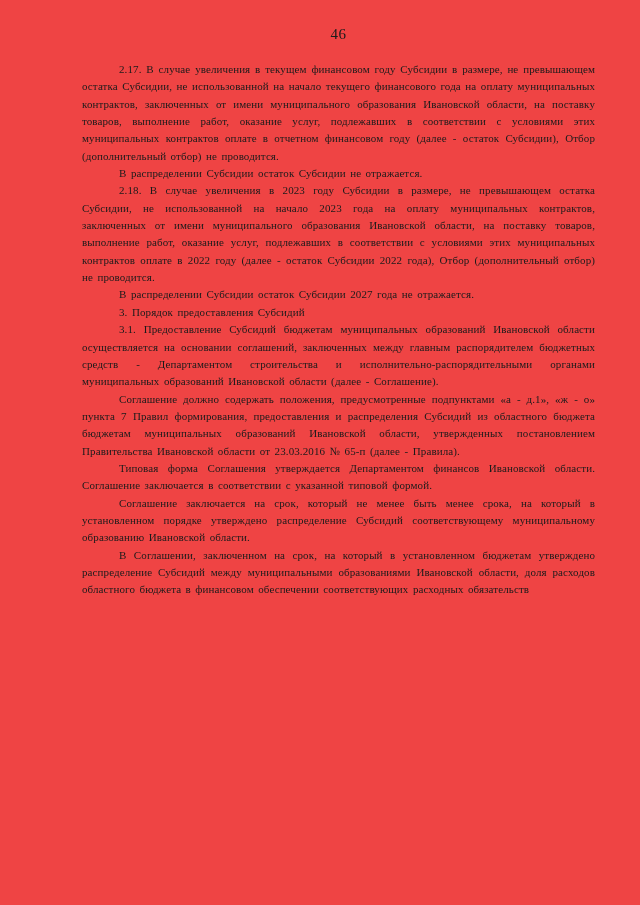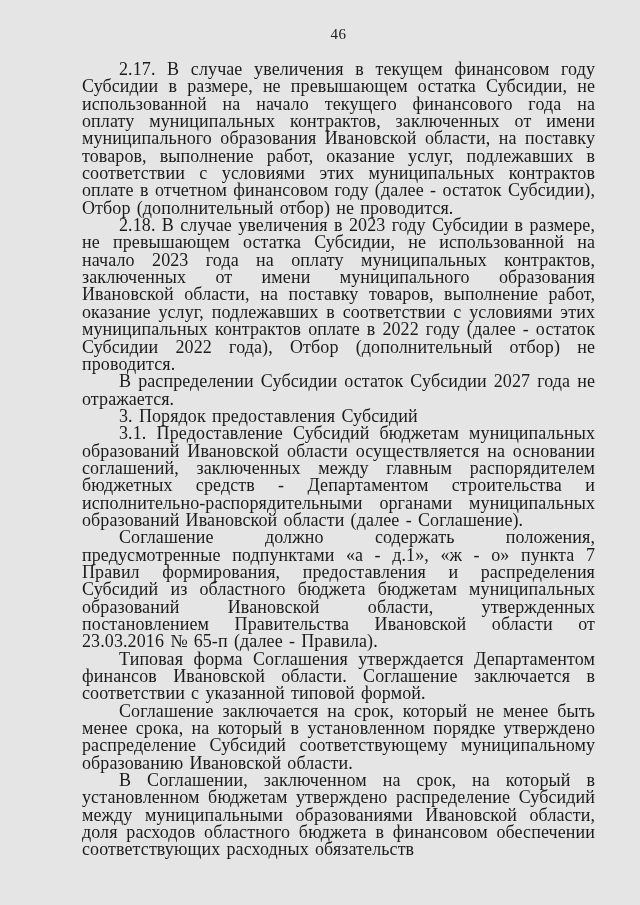--- a/index.html
+++ b/index.html
@@ -13,32 +13,32 @@
     overflow: hidden;
     font-family: "Liberation Serif", "DejaVu Serif", serif;
     color: #1b1b1b;
     position: relative;
   }
   .page {
     box-sizing: border-box;
     width: 640px;
     height: 905px;
     padding: 26px 45px 0 82px; 
-    background: #e5e5e5;
+    background: #ef4444;
   }
   .page-number {
     text-align: center;
     font-size: 15px;
     line-height: 17px;
     margin: 0 0 18px 0;
     letter-spacing: 0.5px;
   }
   .body-text p {
     margin: 0;
-    font-size: 18px;
+    font-size: 11px;
     line-height: 17.35px;
     text-align: justify;
     text-indent: 37px;
     word-spacing: 1.6px;
     letter-spacing: 0.1px;
   }
   .section-heading {
     margin: 17px 0 17px 0;
     font-size: 15.5px;
     line-height: 17.35px;
@@ -52,20 +52,21 @@
 <body>
 
 <div class="page">
 
   <div class="page-number">46</div>
 
   <div class="body-text">
 
     <p>2.17. В случае увеличения в текущем финансовом году Субсидии в размере, не превышающем остатка Субсидии, не использованной на начало текущего финансового года на оплату муниципальных контрактов, заключенных от имени муниципального образования Ивановской области, на поставку товаров, выполнение работ, оказание услуг, подлежавших в соответствии с условиями этих муниципальных контрактов оплате в отчетном финансовом году (далее - остаток Субсидии), Отбор (дополнительный отбор) не проводится.</p>
 
+    <p>В распределении Субсидии остаток Субсидии не отражается.</p>
 
     <p>2.18. В случае увеличения в 2023 году Субсидии в размере, не превышающем остатка Субсидии, не использованной на начало 2023 года на оплату муниципальных контрактов, заключенных от имени муниципального образования Ивановской области, на поставку товаров, выполнение работ, оказание услуг, подлежавших в соответствии с условиями этих муниципальных контрактов оплате в 2022 году (далее - остаток Субсидии 2022 года), Отбор (дополнительный отбор) не проводится.</p>
 
     <p>В распределении Субсидии остаток Субсидии 2027 года не отражается.</p>
 
     <p class="section-heading">3. Порядок предоставления Субсидий</p>
 
     <p>3.1. Предоставление Субсидий бюджетам муниципальных образований Ивановской области осуществляется на основании соглашений, заключенных между главным распорядителем бюджетных средств - Департаментом строительства и исполнительно-распорядительными органами муниципальных образований Ивановской области (далее - Соглашение).</p>
 
     <p>Соглашение должно содержать положения, предусмотренные подпунктами «а - д.1», «ж - о» пункта 7 Правил формирования, предоставления и распределения Субсидий из областного бюджета бюджетам муниципальных образований Ивановской области, утвержденных постановлением Правительства Ивановской области от 23.03.2016 № 65-п (далее - Правила).</p>

